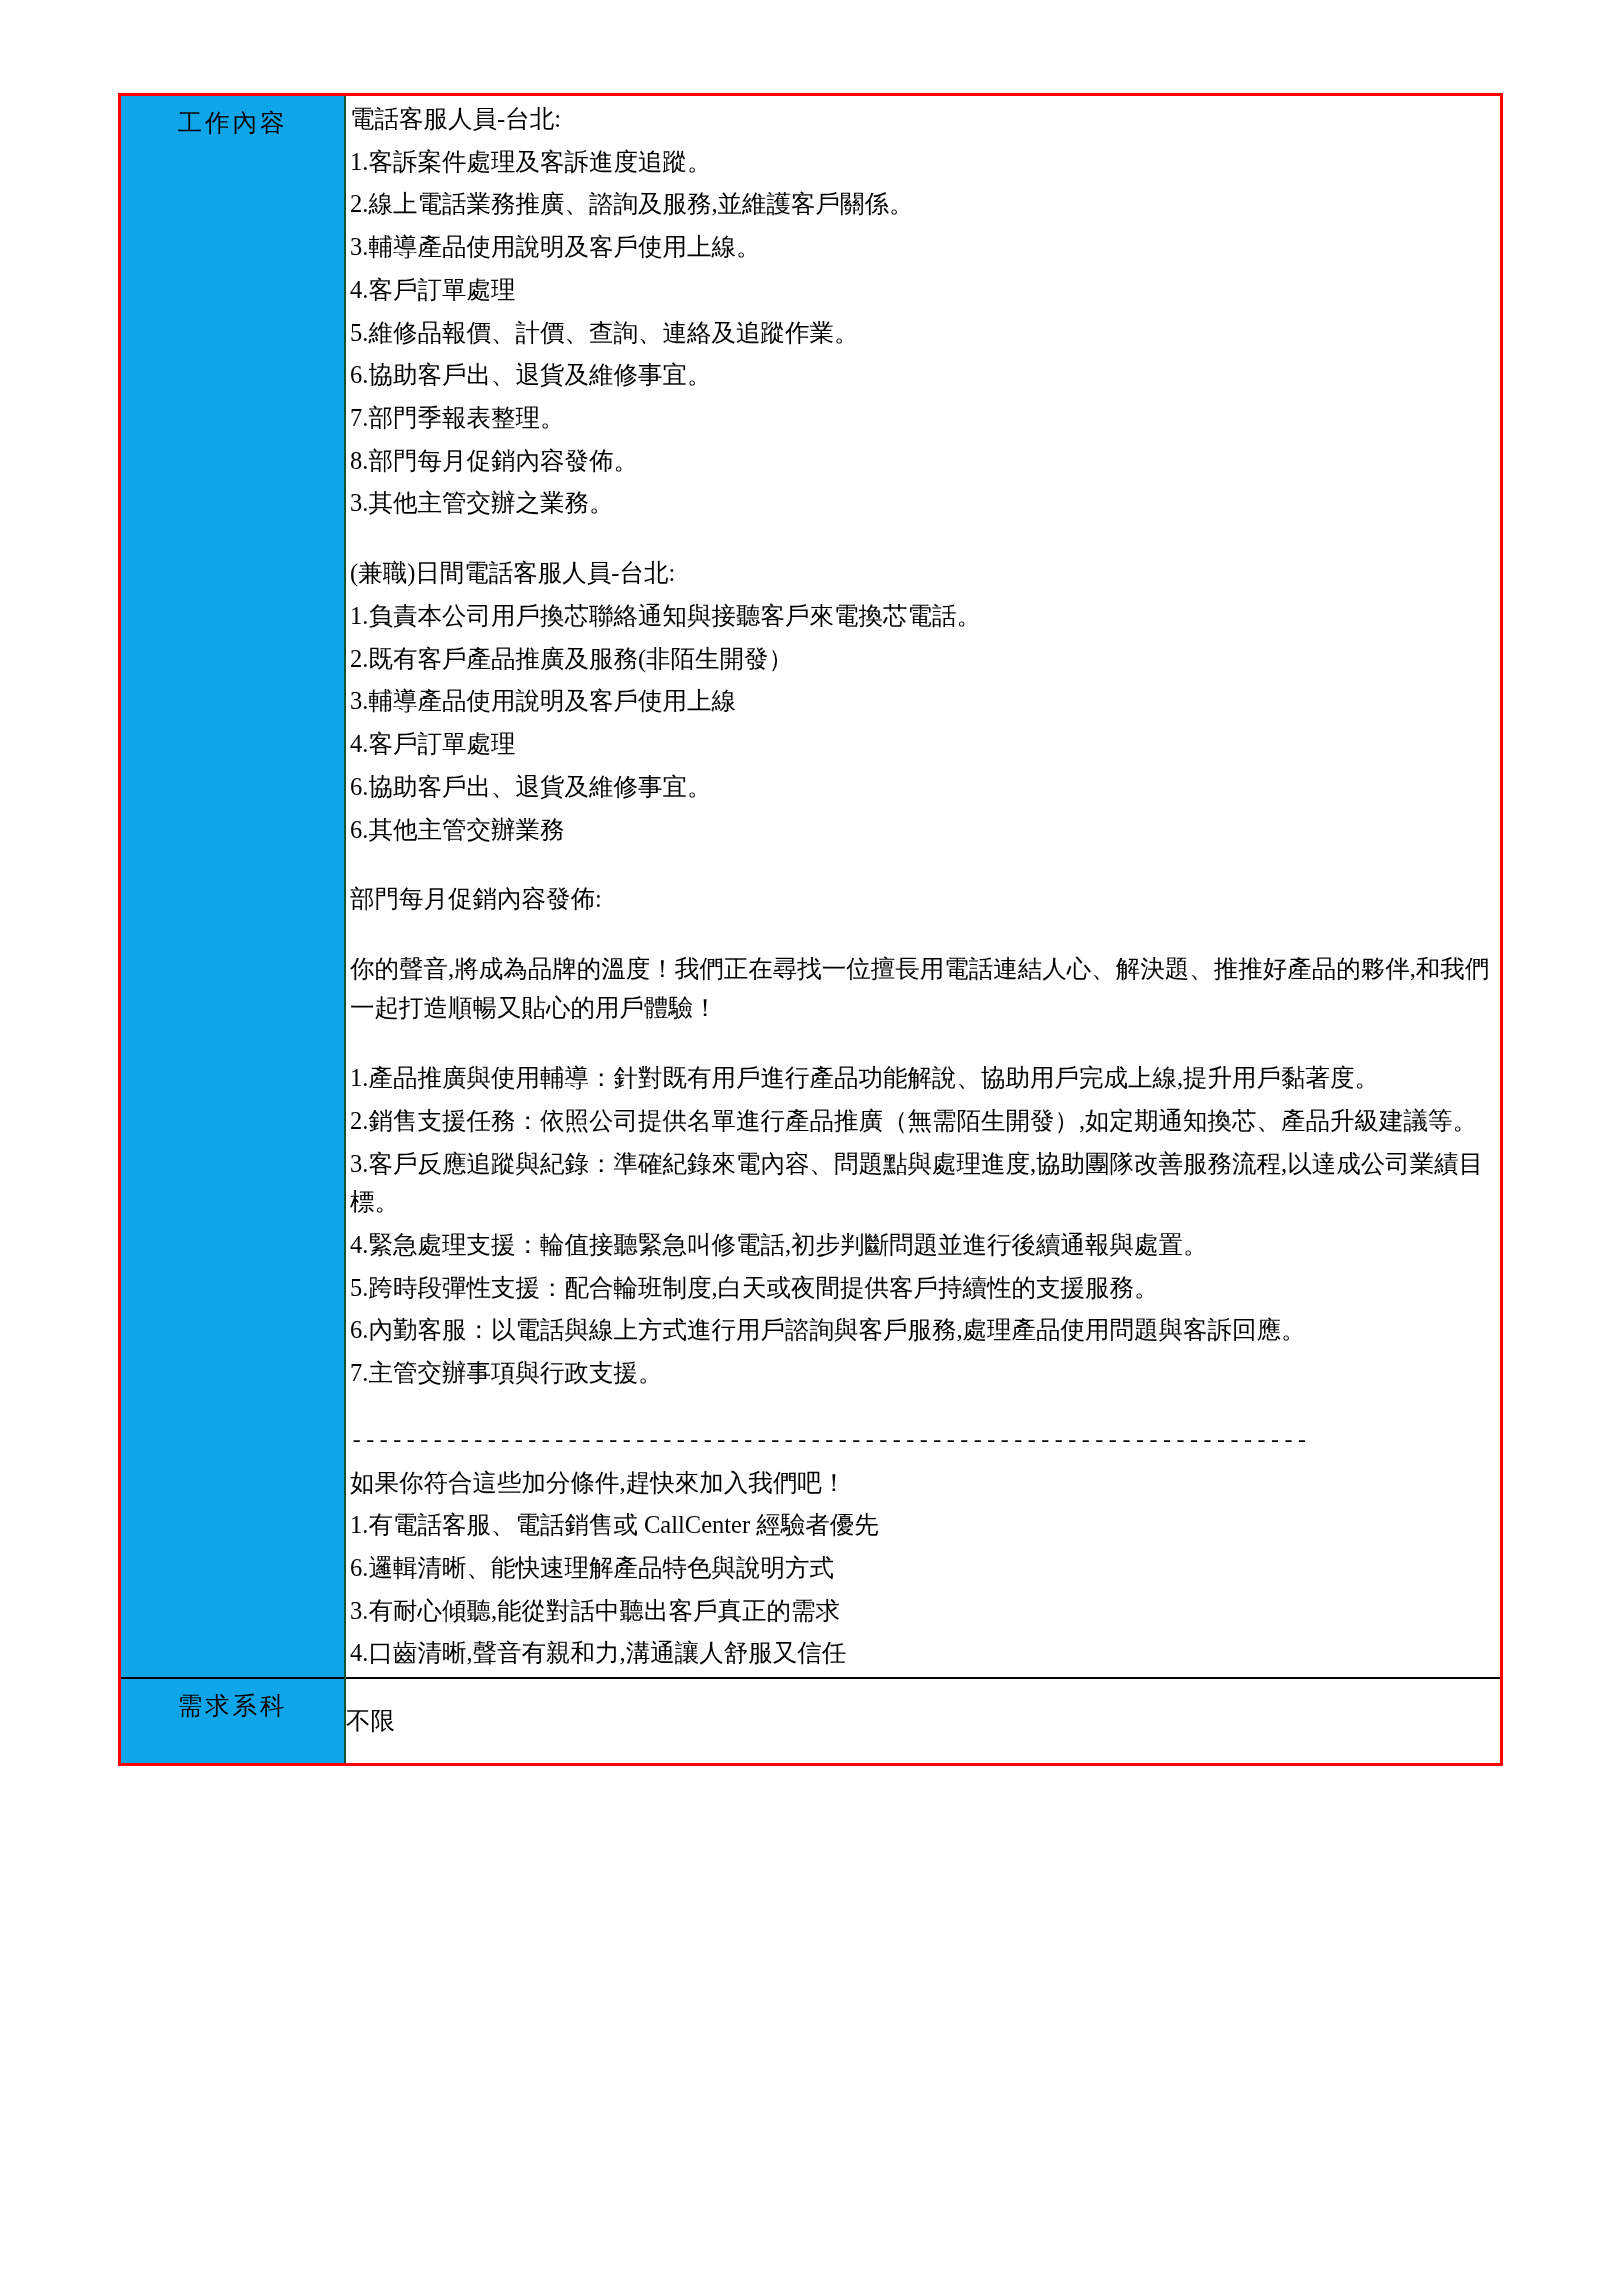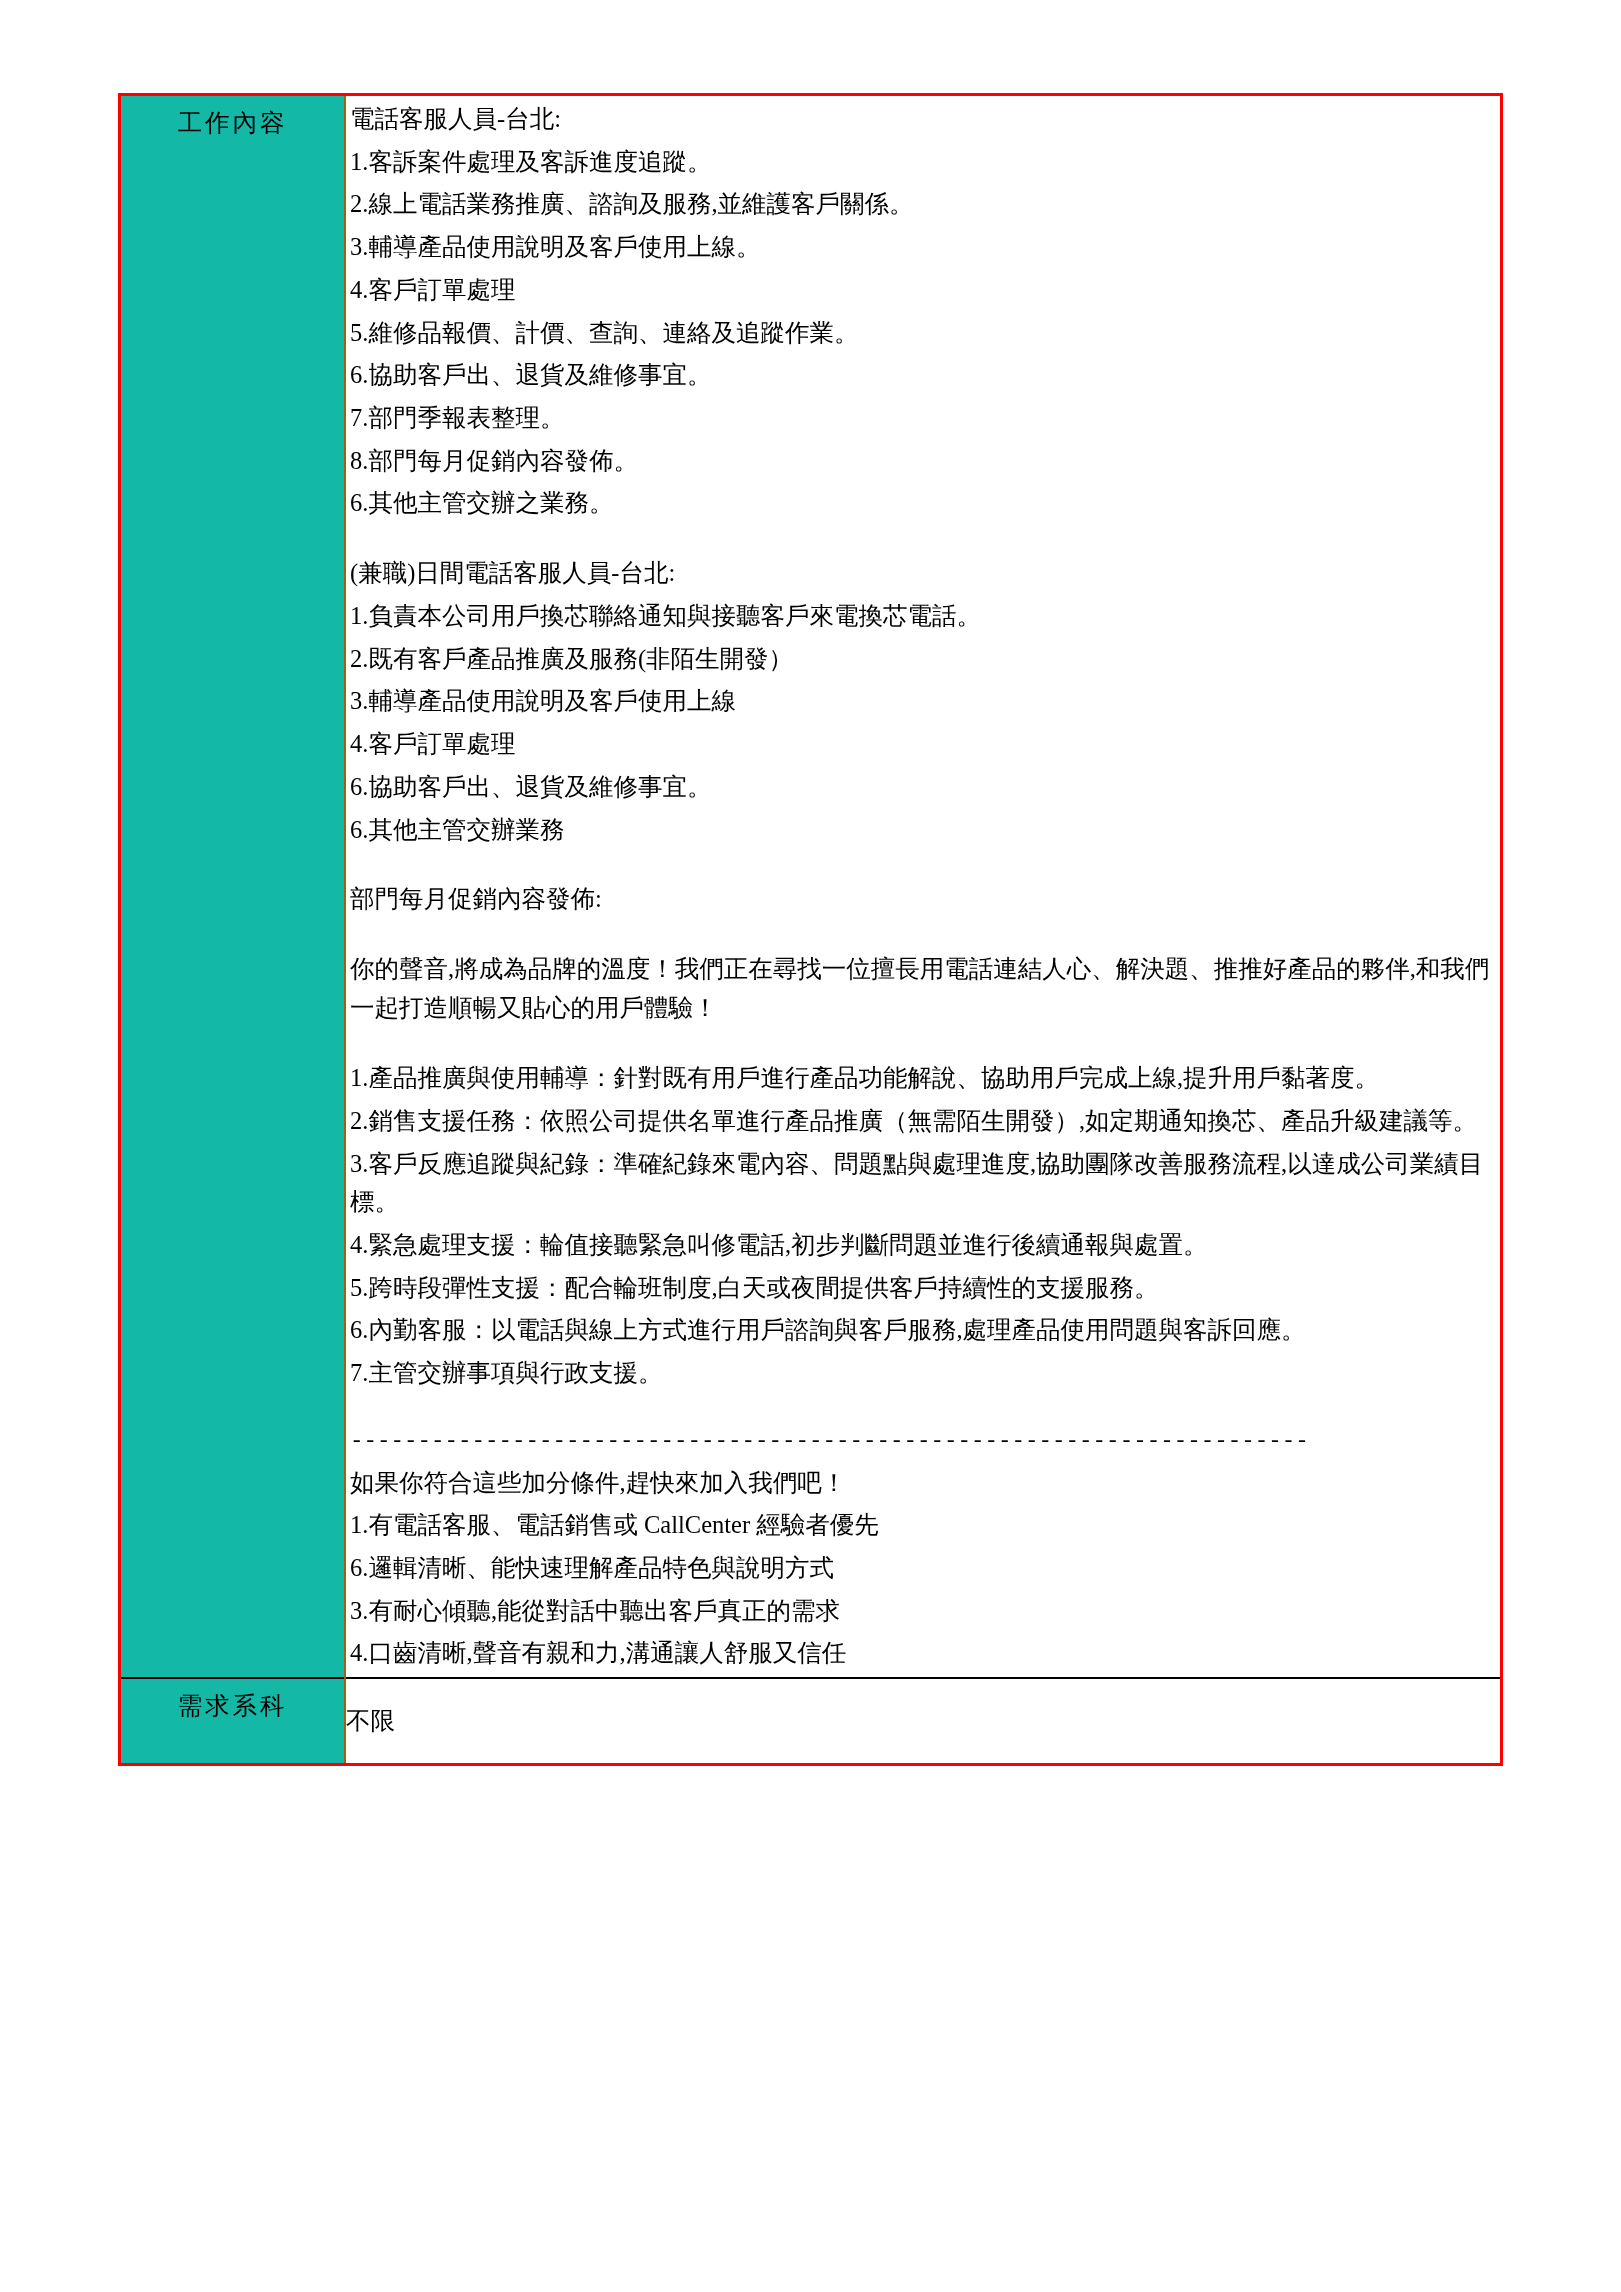--- a/index.html
+++ b/index.html
@@ -29,22 +29,22 @@
     vertical-align: top;
     padding: 0;
   }
   
   .frame {
     border: 3.9px solid #FF0000;
     box-sizing: border-box;
   }
   .col-label {
     width: 223px;
-    background: #14b8a6;
-    border-right: 2px solid #a16207;
+    background: #0ea5e9;
+    border-right: 2px solid #14532d;
     text-align: center;
     vertical-align: middle;
     font-size: 24.5px;
     letter-spacing: 2.9px;
   }
   .col-body {
     padding: 9.8px 13.7px 13.7px 13.7px;
     font-size: 24.5px;
     line-height: 1.58;
   }
@@ -93,21 +93,21 @@
           <div class="body-text">
             <p>電話客服人員-台北:</p>
             <p>1.客訴案件處理及客訴進度追蹤。</p>
             <p>2.線上電話業務推廣、諮詢及服務,並維護客戶關係。</p>
             <p>3.輔導產品使用說明及客戶使用上線。</p>
             <p>4.客戶訂單處理</p>
             <p>5.維修品報價、計價、查詢、連絡及追蹤作業。</p>
             <p>6.協助客戶出、退貨及維修事宜。</p>
             <p>7.部門季報表整理。</p>
             <p>8.部門每月促銷內容發佈。</p>
-            <p>6.其他主管交辦之業務。</p>
+            <p>3.其他主管交辦之業務。</p>
             <p class="blank-line"></p>
             <p>(兼職)日間電話客服人員-台北:</p>
             <p>1.負責本公司用戶換芯聯絡通知與接聽客戶來電換芯電話。</p>
             <p>2.既有客戶產品推廣及服務(非陌生開發）</p>
             <p>3.輔導產品使用說明及客戶使用上線</p>
             <p>4.客戶訂單處理</p>
             <p>6.協助客戶出、退貨及維修事宜。</p>
             <p>6.其他主管交辦業務</p>
             <p class="blank-line"></p>
             <p>部門每月促銷內容發佈:</p>

